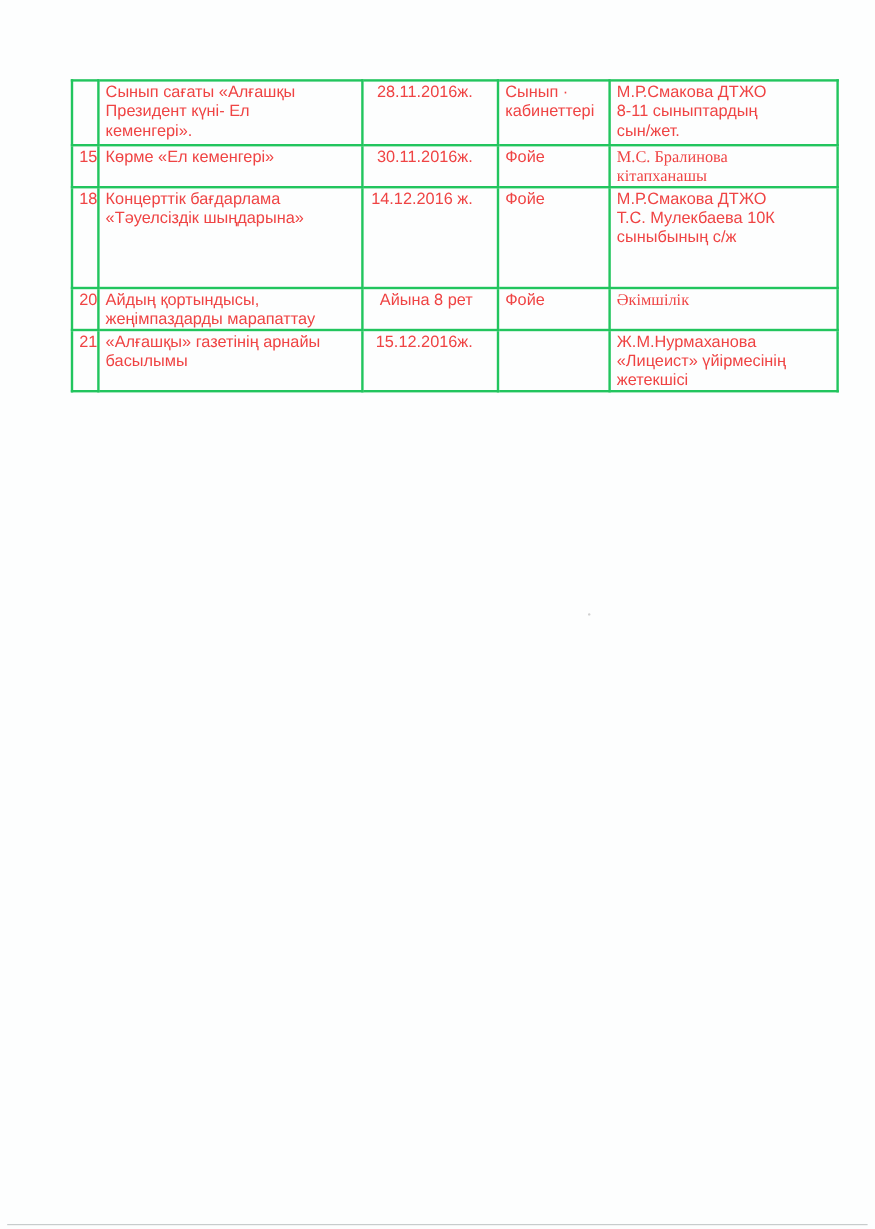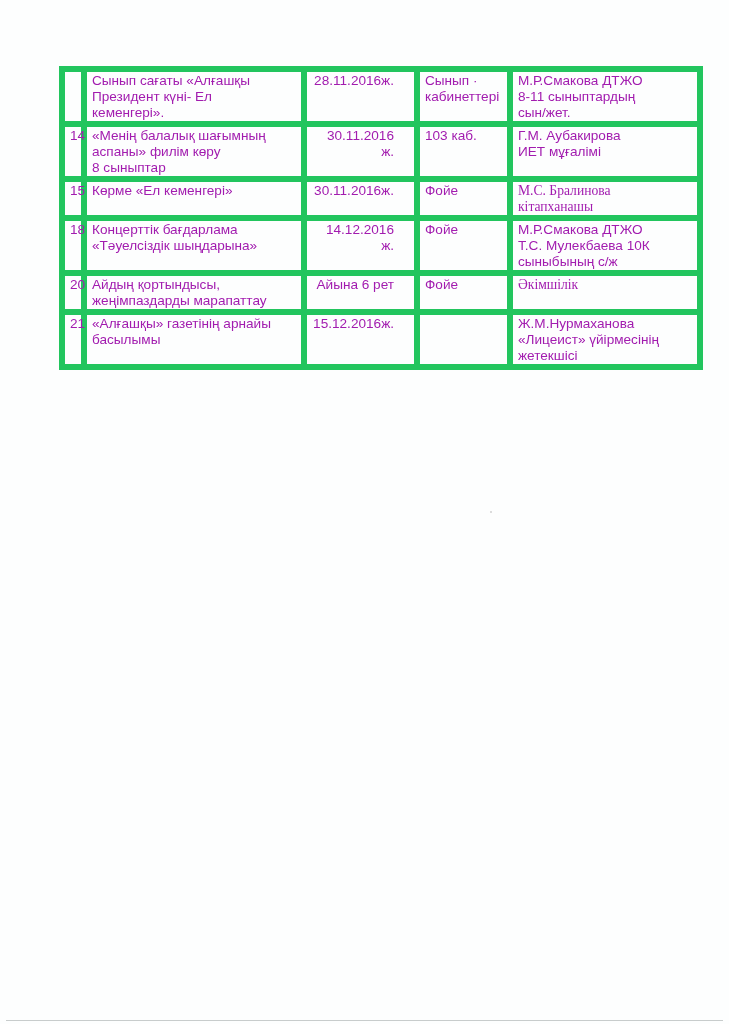--- a/index.html
+++ b/index.html
@@ -12,25 +12,25 @@
   .page { position: absolute; left: 0; top: 0; width: 729px; height: 1024px; }
   table.plan {
     position: absolute; left: 59px; top: 66px;
     width: 638px;
     border-collapse: collapse;
     table-layout: fixed;
     font-size: 13.6px;
     line-height: 16px;
   }
   table.plan td {
-    border: 6px solid #22c55e;
+    border: 2px solid #22c55e;
     vertical-align: top;
     padding: 1px 20px 0 5px;
     white-space: pre-line;
-    color: #a21caf;
+    color: #ef4444;
   }
   td.num { text-align: center; padding-left: 2px; padding-right: 2px; }
   td.date { text-align: right; }
   col.c-num { width: 22px; }
   col.c-event { width: 220px; }
   col.c-date { width: 113px; }
   col.c-place { width: 93px; }
   col.c-resp { width: 190px; }
   td.light { color: #6a6a6a; font-family: Liberation Serif, serif; }
   .footer-line {
@@ -60,53 +60,43 @@
         <td>Сынып сағаты «Алғашқы
 Президент күні- Ел
 кеменгері».</td>
         <td class="date">28.11.2016ж.</td>
         <td>Сынып ·
 кабинеттері</td>
         <td>М.Р.Смакова ДТЖО
 8-11 сыныптардың
 сын/жет.</td>
       </tr>
-      <tr style="height:48px">
-        <td class="num">14</td>
-        <td> «Менің балалық шағымның
-аспаны» филім көру
- 8 сыныптар</td>
-        <td class="date">30.11.2016 ж.</td>
-        <td>103 каб.</td>
-        <td>Г.М. Аубакирова
-ИЕТ мұғалімі</td>
-      </tr>
       <tr style="height:32px">
         <td class="num">15</td>
         <td>Көрме «Ел кеменгері»</td>
         <td class="date">30.11.2016ж.</td>
         <td>Фойе</td>
         <td class="light">М.С. Бралинова
 кітапханашы</td>
       </tr>
-      <tr style="height:52px">
+      <tr style="height:84px">
         <td class="num">18</td>
         <td>Концерттік бағдарлама
 «Тәуелсіздік шыңдарына»</td>
         <td class="date">14.12.2016 ж.</td>
         <td>Фойе</td>
         <td>М.Р.Смакова ДТЖО
 Т.С. Мулекбаева 10К
 сыныбының с/ж</td>
       </tr>
       <tr style="height:35px">
         <td class="num">20</td>
         <td>Айдың қортындысы,
 жеңімпаздарды марапаттау</td>
-        <td class="date">Айына 6 рет</td>
+        <td class="date">Айына 8 рет</td>
         <td>Фойе</td>
         <td class="light">Әкімшілік</td>
       </tr>
       <tr style="height:51px">
         <td class="num">21</td>
         <td> «Алғашқы» газетінің арнайы
 басылымы</td>
         <td class="date">15.12.2016ж.</td>
         <td></td>
         <td>Ж.М.Нурмаханова

